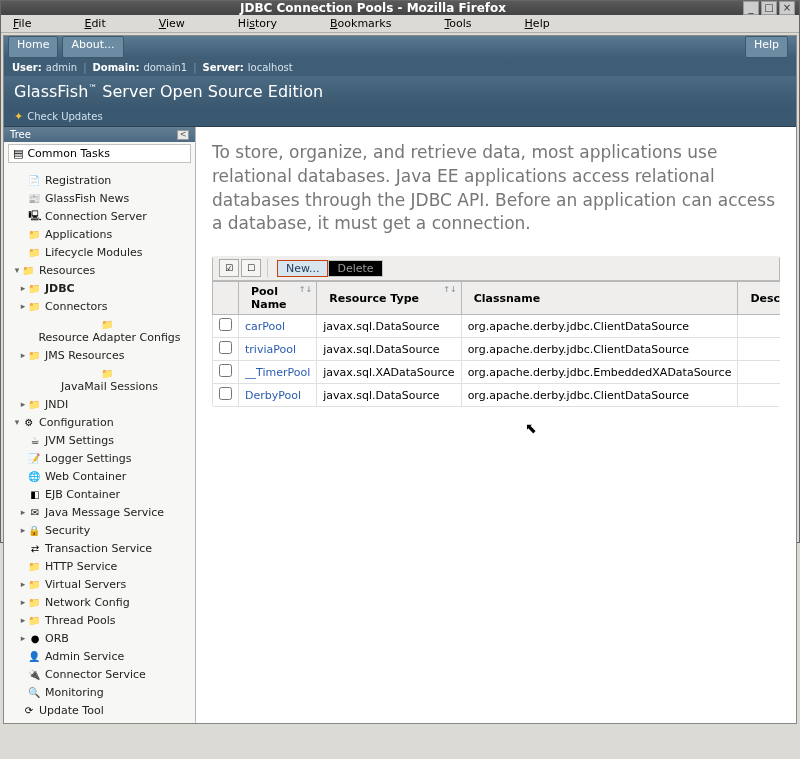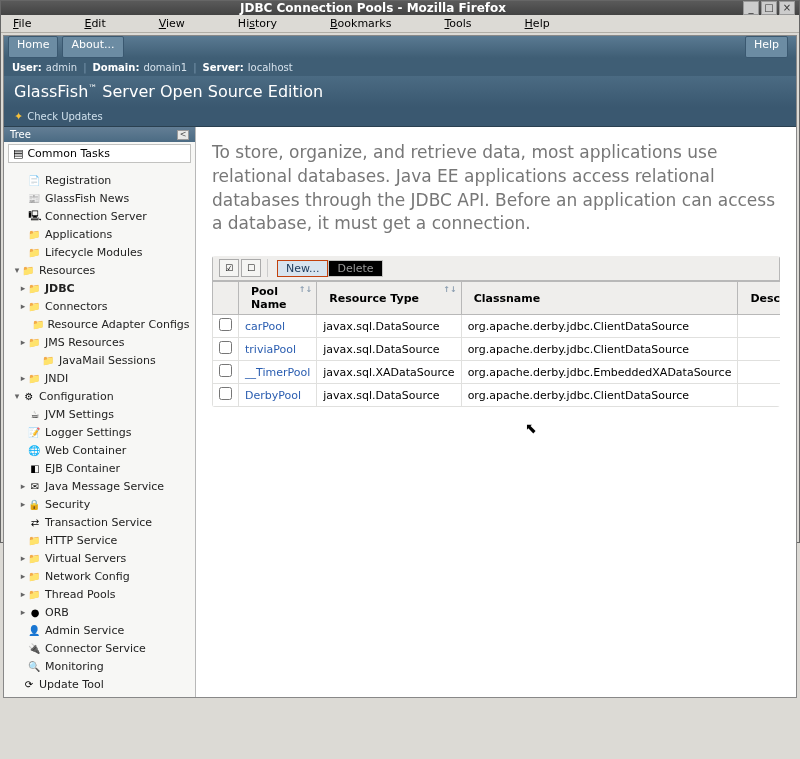--- a/index.html
+++ b/index.html
@@ -26,21 +26,21 @@
 .sidebar { width: 192px; background: #f7f7f5; border-right: 1px solid #b8b8b8; display: flex; flex-direction: column; }
 .sidebar-header { background: linear-gradient(#637e95, #4b6b83); color: #fff; font-size: 10px; padding: 2px 6px; display: flex; align-items: center; justify-content: space-between; }
 .sidebar-header .collapse { width: 12px; height: 10px; background: #e9e9e7; border: 1px solid #999; color: #555; font-size: 8px; text-align: center; line-height: 8px; cursor: pointer; }
 .tree { flex: 1; overflow-y: auto; padding: 4px 0; }
 .tree-item { display: flex; align-items: center; padding: 2px 8px; cursor: pointer; white-space: nowrap; }
 .tree-item.selected { font-weight: bold; }
 .tree-item .arrow { width: 10px; text-align: center; color: #666; font-size: 9px; }
 .tree-item .icon { width: 14px; height: 14px; margin-right: 3px; display: inline-flex; align-items: center; justify-content: center; font-size: 10px; }
 .tree-item .label { font-size: 11px; color: #222; }
 .indent1 { padding-left: 14px; }
-.indent2 { padding-left: 28px; }
+.indent2 { padding-left: 28px; flex-direction: column; }
 .common-tasks { border: 1px solid #c2c2c0; margin: 2px 4px 4px 4px; padding: 2px 4px; display: flex; align-items: center; background: #fff; }
 .common-tasks .icon { margin-right: 4px; }
 .content { flex: 1; padding: 14px 16px; overflow-y: auto; }
 .content h1 { font-size: 17px; font-weight: bold; margin-bottom: 8px; color: #222; }
 .content .desc { font-size: 17px; color: #777; margin-bottom: 20px; line-height: 1.4; }
 .pool-group { border-radius: 3px; overflow: hidden; }
 .pool-header { background: linear-gradient(#5a7a92, #3f5e75); color: #fff; padding: 3px 8px; font-size: 11px; font-weight: bold; border: 1px solid #3a5870; }
 .pool-toolbar { background: #efeeec; border: 1px solid #b8b8b8; border-top: none; padding: 3px 6px; display: flex; align-items: center; }
 .pool-toolbar .mini-btn { width: 20px; height: 18px; border: 1px solid #aaa; background: #f5f5f3; margin-right: 2px; cursor: pointer; font-size: 9px; text-align: center; line-height: 16px; }
 .pool-toolbar .gap { width: 6px; border-left: 1px solid #ccc; height: 18px; margin: 0 4px; }

